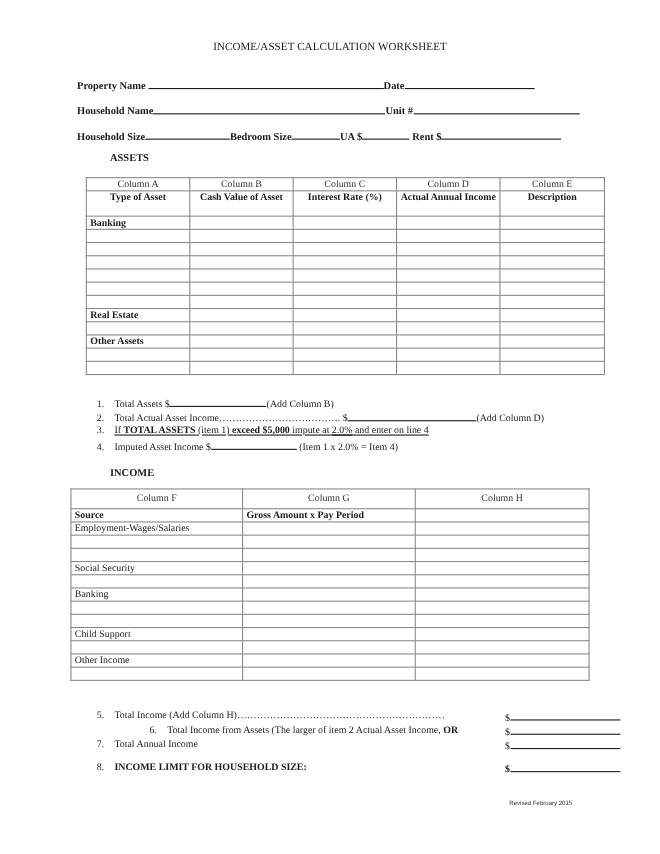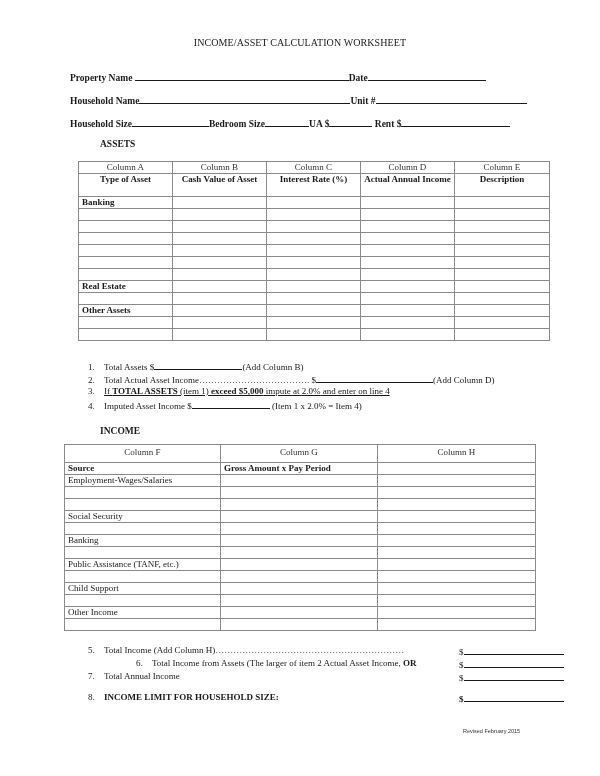--- a/index.html
+++ b/index.html
@@ -219,25 +219,20 @@
         <td>Banking</td>
         <td></td>
         <td></td>
       </tr>
       <tr>
         <td></td>
         <td></td>
         <td></td>
       </tr>
       <tr>
-        <td>Public Assistance (TANF, etc.)</td>
-        <td></td>
-        <td></td>
-      </tr>
-      <tr>
         <td></td>
         <td></td>
         <td></td>
       </tr>
       <tr>
         <td>Child Support</td>
         <td></td>
         <td></td>
       </tr>
       <tr>

